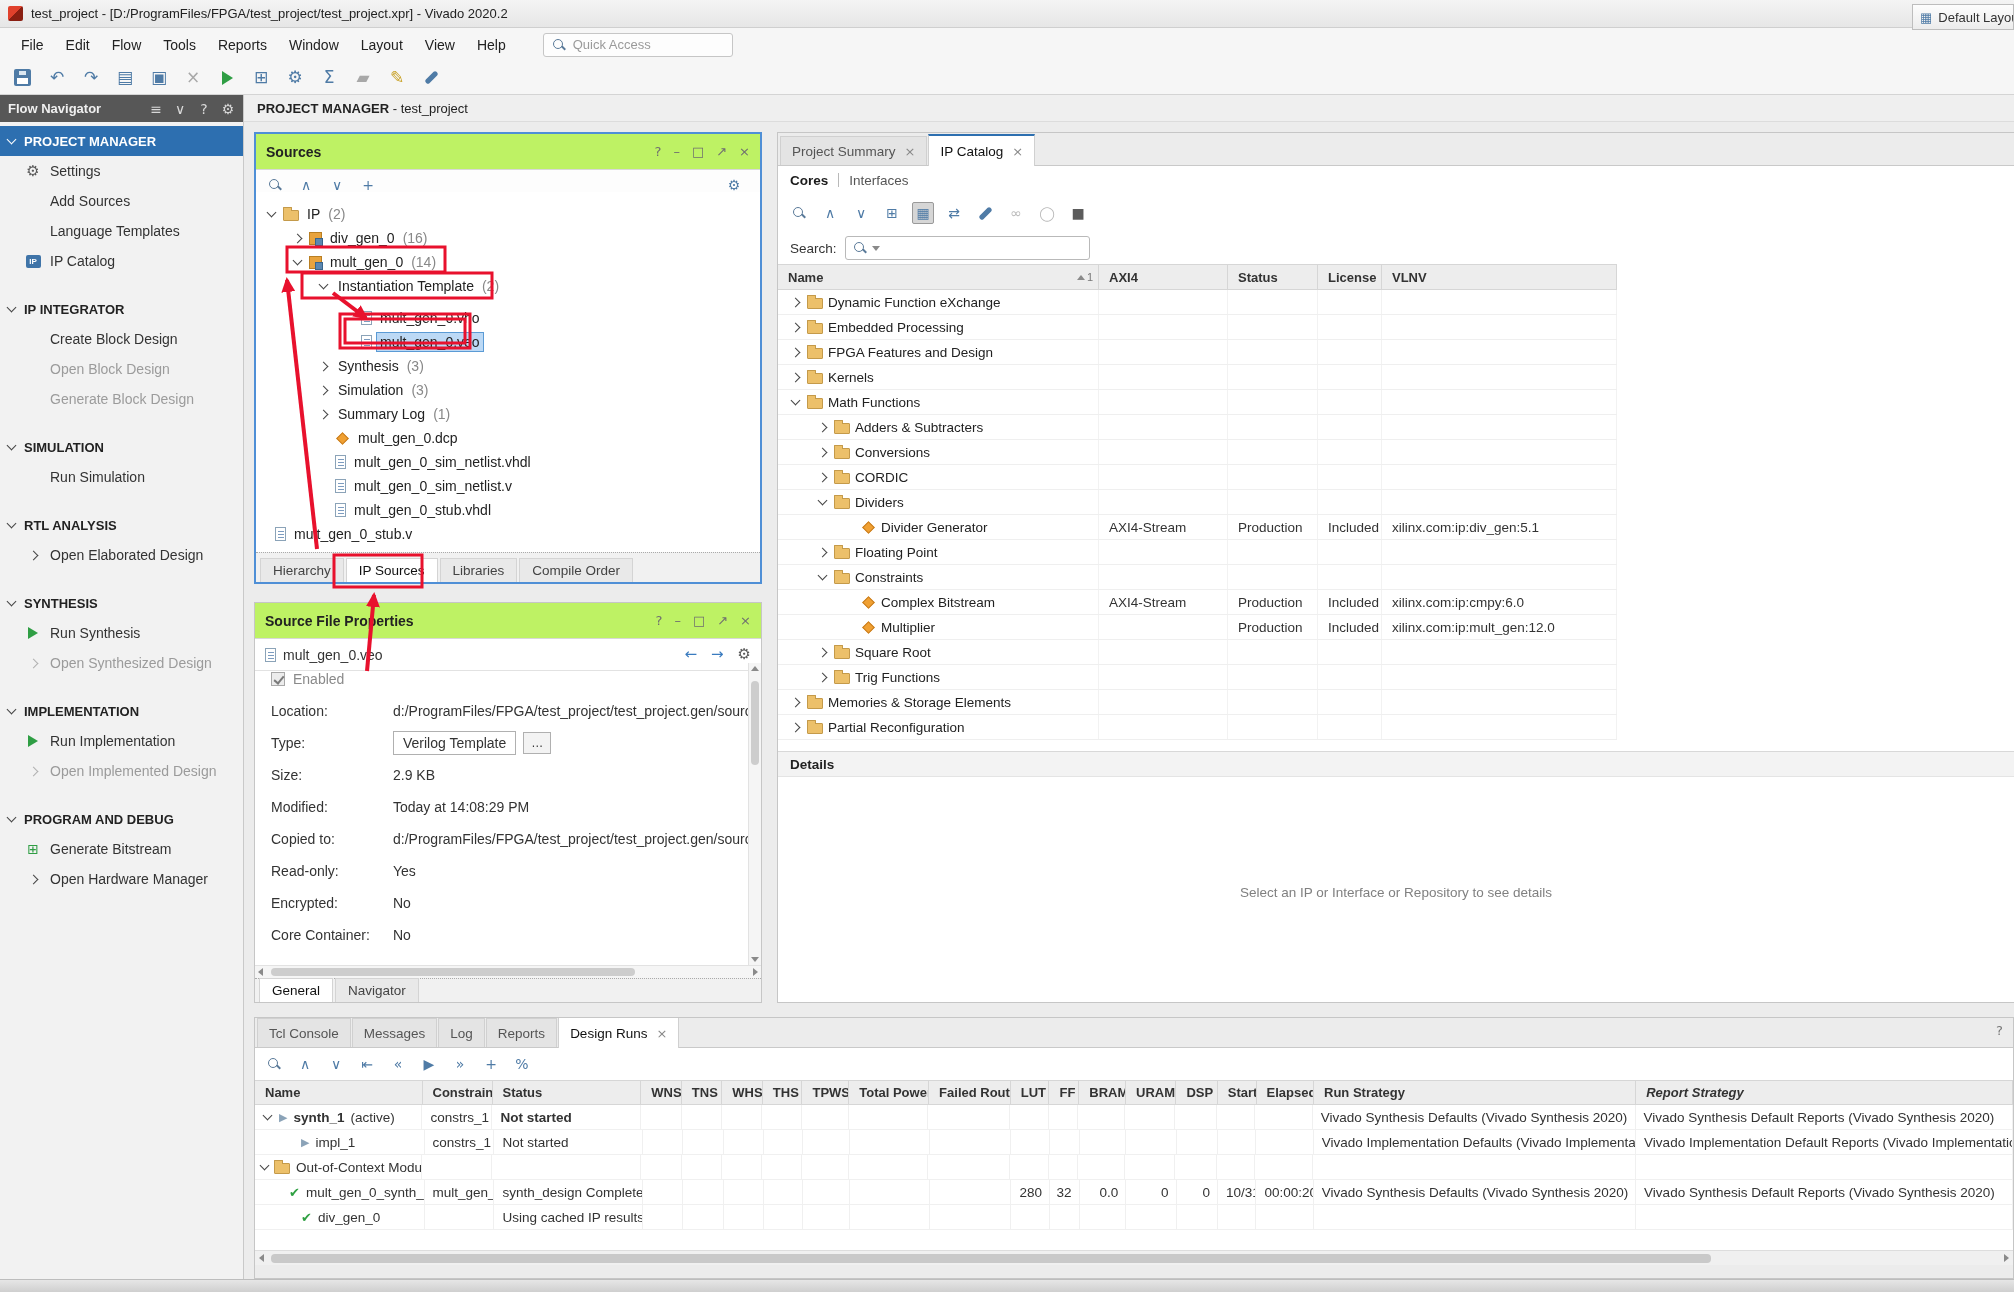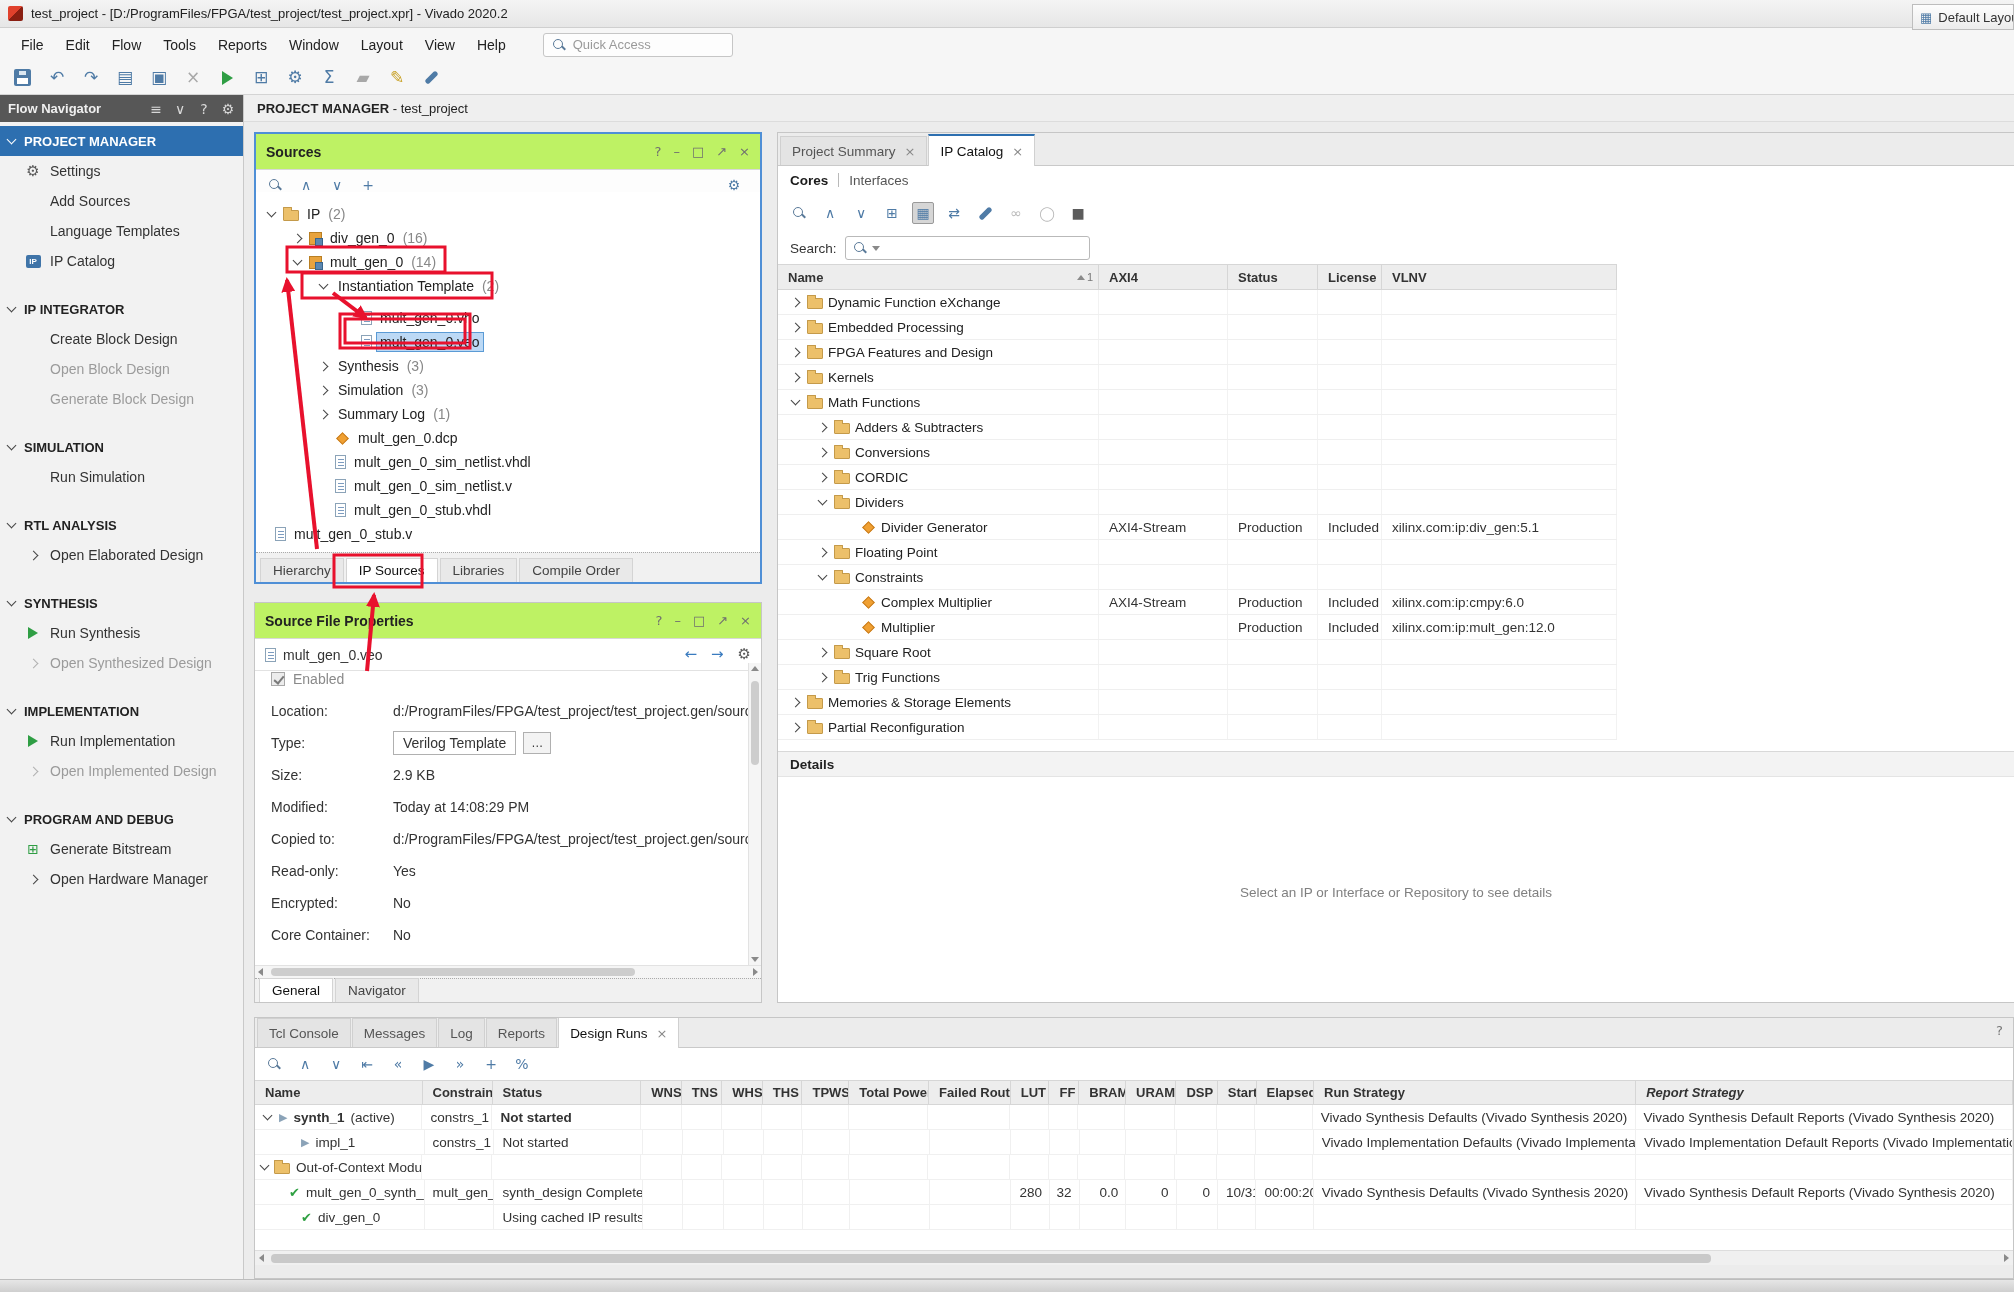--- a/index.html
+++ b/index.html
@@ -780,21 +780,21 @@
         </div>
         <div class="cc" style="width: 129px;"></div>
         <div class="cc" style="width: 90px;"></div>
         <div class="cc" style="width: 64px;"></div>
         <div class="cc" style="width: 235px;"></div>
       </div>
       <div class="cat-row">
         <div class="cc name" style="width: 321px; padding-left: 64px;">
           <span class="exp" style="width: 14px; display: flex; justify-content: center;"></span>
           <span class="ic-diamond"></span>
-          <span class="lbl">Complex Multiplier</span>
+          <span class="lbl">Complex Bitstream</span>
         </div>
         <div class="cc" style="width: 129px;">AXI4-Stream</div>
         <div class="cc" style="width: 90px;">Production</div>
         <div class="cc" style="width: 64px;">Included</div>
         <div class="cc" style="width: 235px;">xilinx.com:ip:cmpy:6.0</div>
       </div>
       <div class="cat-row">
         <div class="cc name" style="width: 321px; padding-left: 64px;">
           <span class="exp" style="width: 14px; display: flex; justify-content: center;"></span>
           <span class="ic-diamond"></span>

